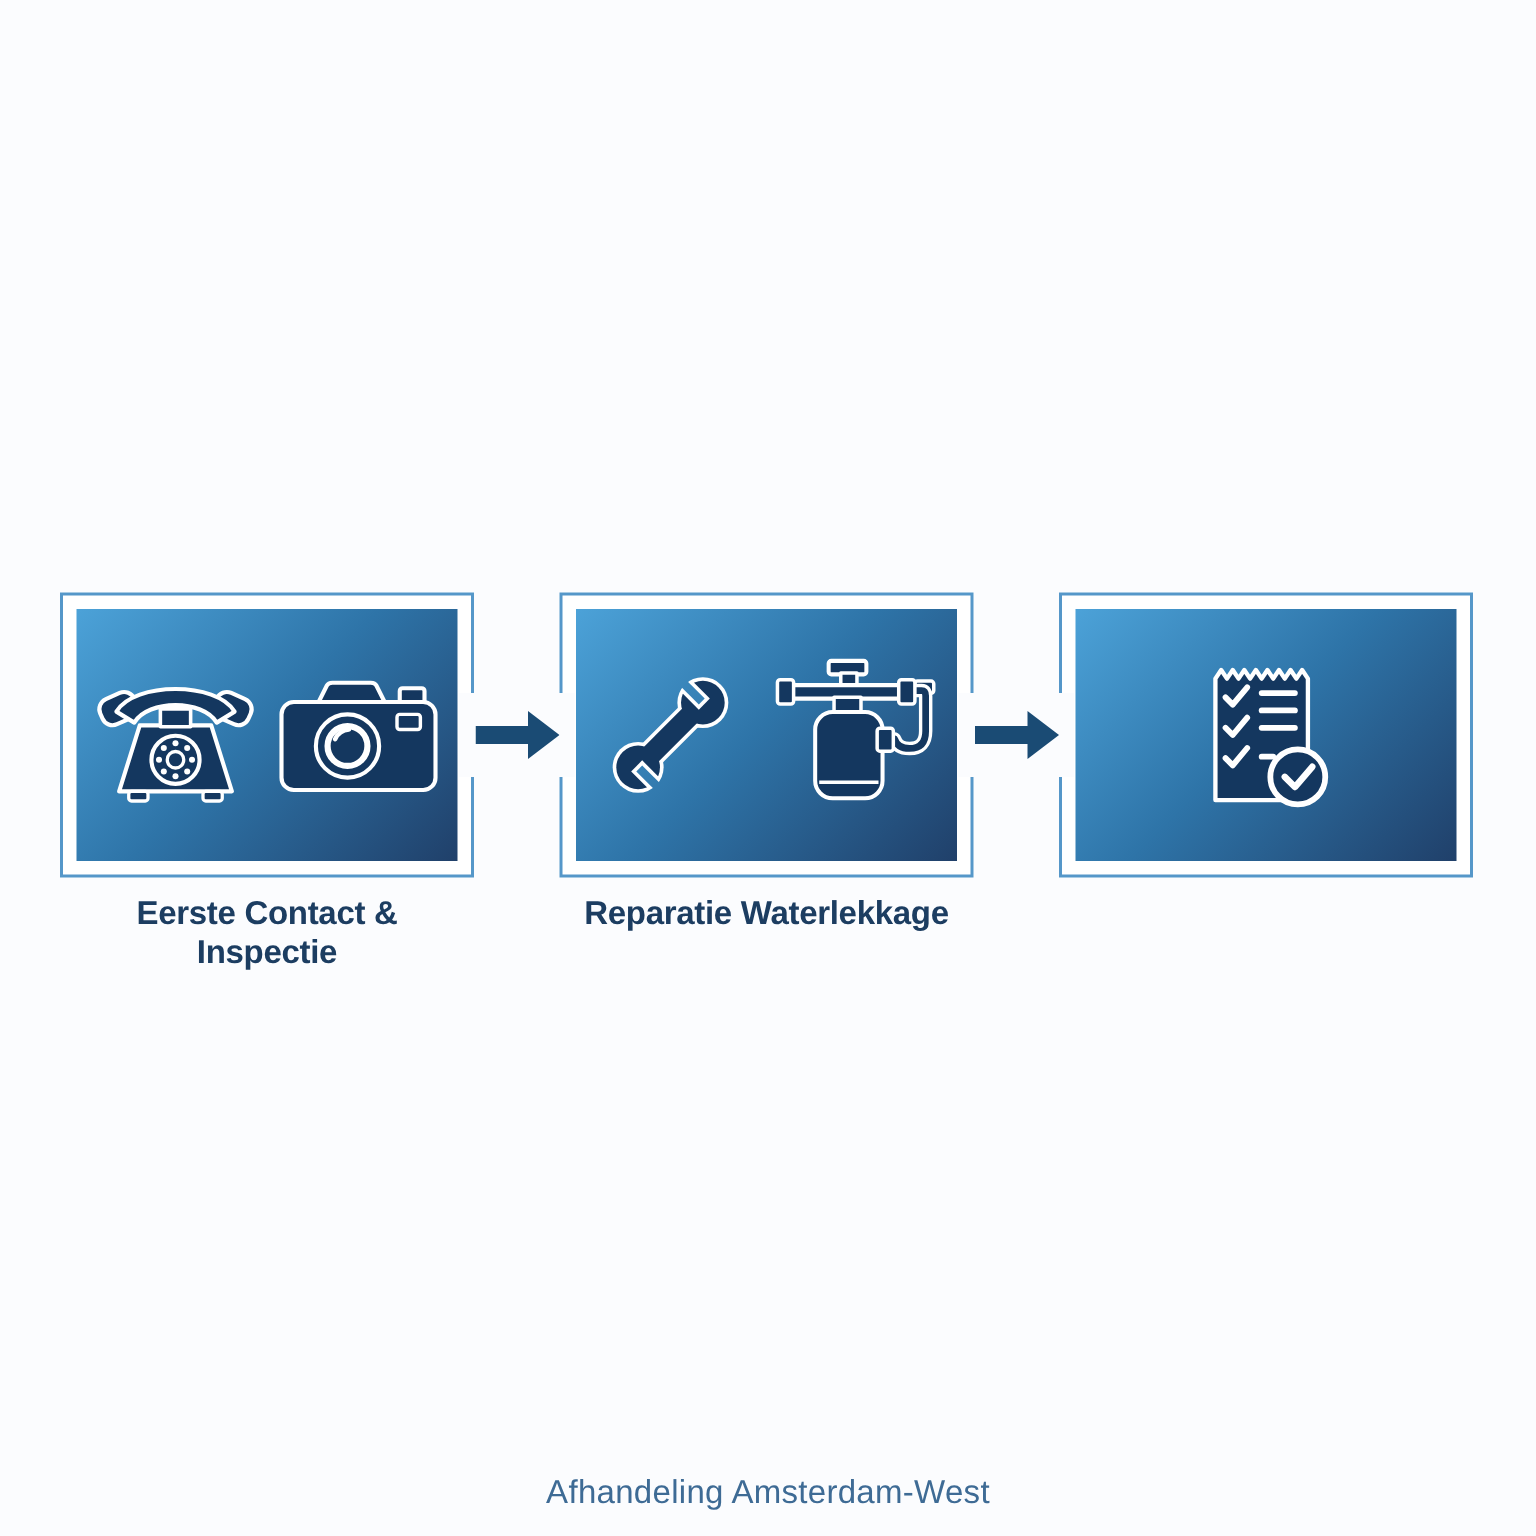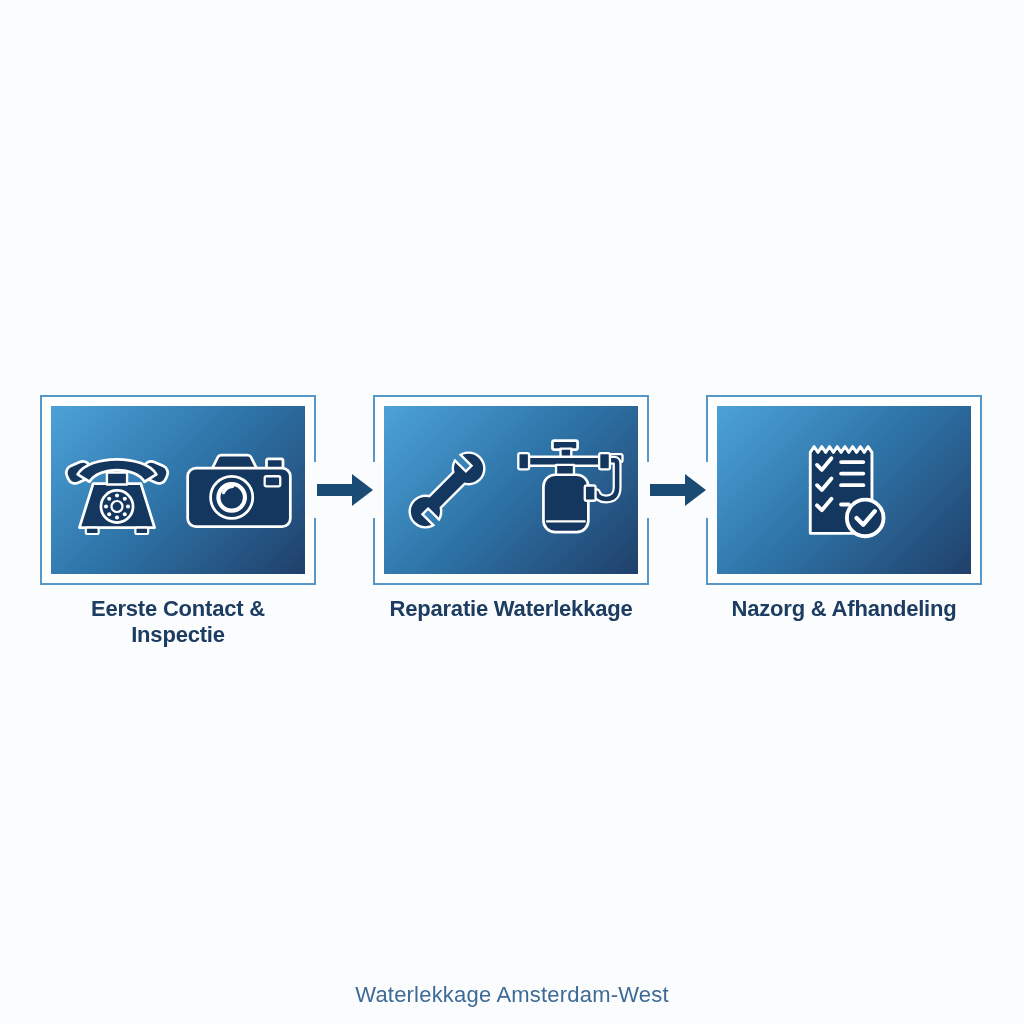--- a/index.html
+++ b/index.html
@@ -172,18 +172,17 @@
             <rect x="50" y="24" width="27" height="4" rx="2"></rect>
             <rect x="50" y="36" width="27" height="4" rx="2"></rect>
             <rect x="50" y="48" width="27" height="4" rx="2"></rect>
             <rect x="50" y="68" width="12" height="4" rx="2"></rect>
           </g>
           <circle cx="77" cy="84" r="19" fill="#14375f" stroke="#ffffff" stroke-width="4"></circle>
           <path d="M68,84 L75,91 L87,77" fill="none" stroke="#ffffff" stroke-width="4.5" stroke-linecap="round" stroke-linejoin="round"></path>
         </svg>
       </div>
     </div>
-    <div class="label">Nazorg &amp; Afhandeling</div>
   </div>
 
 </div>
 
-<div class="caption">Waterlekkage Amsterdam-West</div>
+<div class="caption">Afhandeling Amsterdam-West</div>
 
 </body></html>

